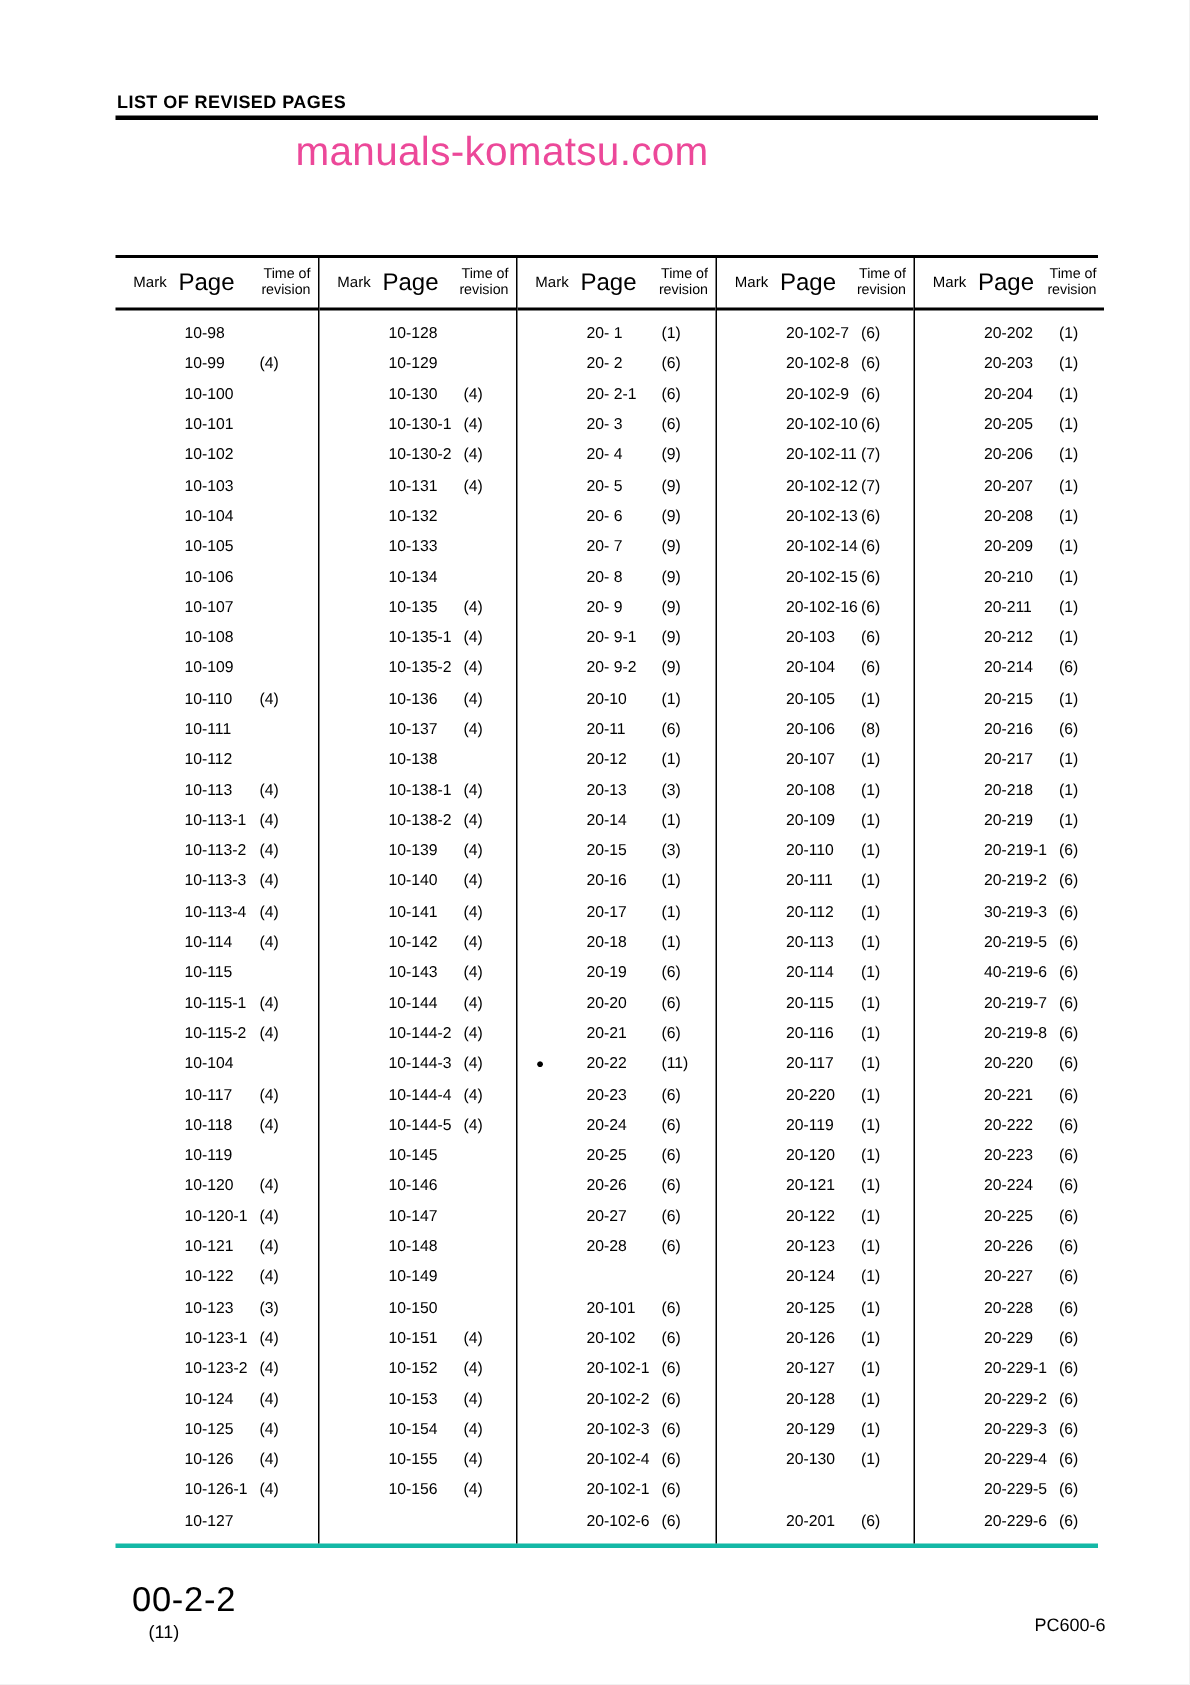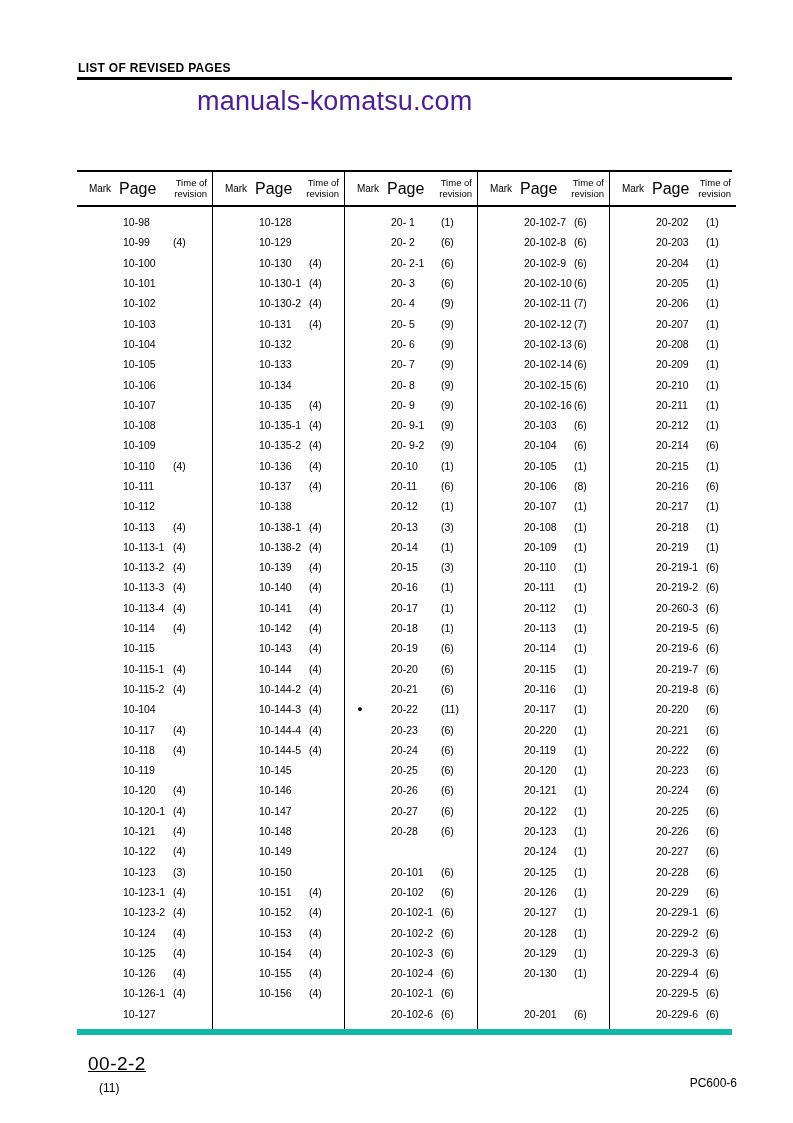--- a/index.html
+++ b/index.html
@@ -7,38 +7,38 @@
     position:relative;width:793px;height:1123px;background:#ffffff;
     font-family:"Liberation Sans","DejaVu Sans",sans-serif;color:#000;
     margin:0 auto;overflow:hidden;
   }
   .doc-title{
     position:absolute;left:78px;top:61px;font-size:12px;font-weight:bold;
     letter-spacing:0.3px;white-space:nowrap;
   }
   .title-rule{position:absolute;left:77px;top:77px;width:655px;height:2.5px;background:#000;}
   .watermark{
-    position:absolute;left:197px;top:86px;font-size:27px;color:#4c1d95;
+    position:absolute;left:197px;top:86px;font-size:27px;color:#ec4899;
     letter-spacing:0.2px;white-space:nowrap;
   }
   .revtable{position:absolute;left:77px;top:170px;width:655px;}
-  .cols{display:flex;border-top:2px solid #000;border-bottom:6px solid #14b8a6;}
+  .cols{display:flex;border-top:2px solid #000;border-bottom:3px solid #14b8a6;}
   .col{flex:0 0 auto;}
   .col + .col{border-left:1.5px solid #000;}
   .col-header{display:flex;align-items:center;height:33px;border-bottom:2.5px solid #000;}
   .h-mark{width:32px;margin-left:7px;text-align:center;font-size:10px;}
   .h-page{width:36px;margin-left:3px;text-align:center;font-size:16px;}
   .h-rev{flex:1;text-align:right;padding-right:5px;font-size:9.5px;line-height:1.1;}
   .h-rev .wrapbox{display:inline-block;width:42px;text-align:right;}
   .rows{padding-top:5px;padding-bottom:5px;}
   .row{height:20.3px;display:flex;align-items:center;}
   .c-mark{width:30px;text-align:center;font-size:9px;line-height:1;}
   .c-page{margin-left:16px;width:50px;white-space:pre;font-size:10.5px;overflow:visible;}
   .c-rev{white-space:pre;font-size:10.5px;}
-  .footer-page{position:absolute;left:88px;top:1053px;font-size:19px;letter-spacing:0.5px;text-decoration:underline;}
+  .footer-page{position:absolute;left:88px;top:1053px;font-size:23px;letter-spacing:0.5px;}
   .footer-sub{position:absolute;left:99px;top:1081px;font-size:12px;}
   .footer-model{position:absolute;right:56px;top:1061px;font-size:12px;margin-top:15px;}
 </style>
 </head>
 <body>
 
 <div class="sheet">
   <div class="doc-title">LIST OF REVISED PAGES</div>
   <div class="title-rule"></div>
   <div class="watermark">manuals-komatsu.com</div>
@@ -978,31 +978,31 @@
               <span class="c-page">20-219-1</span>
               <span class="c-rev">(6)</span>
             </div>
             <div class="row">
               <span class="c-mark"></span>
               <span class="c-page">20-219-2</span>
               <span class="c-rev">(6)</span>
             </div>
             <div class="row">
               <span class="c-mark"></span>
-              <span class="c-page">20-260-3</span>
+              <span class="c-page">30-219-3</span>
               <span class="c-rev">(6)</span>
             </div>
             <div class="row">
               <span class="c-mark"></span>
               <span class="c-page">20-219-5</span>
               <span class="c-rev">(6)</span>
             </div>
             <div class="row">
               <span class="c-mark"></span>
-              <span class="c-page">20-219-6</span>
+              <span class="c-page">40-219-6</span>
               <span class="c-rev">(6)</span>
             </div>
             <div class="row">
               <span class="c-mark"></span>
               <span class="c-page">20-219-7</span>
               <span class="c-rev">(6)</span>
             </div>
             <div class="row">
               <span class="c-mark"></span>
               <span class="c-page">20-219-8</span>

